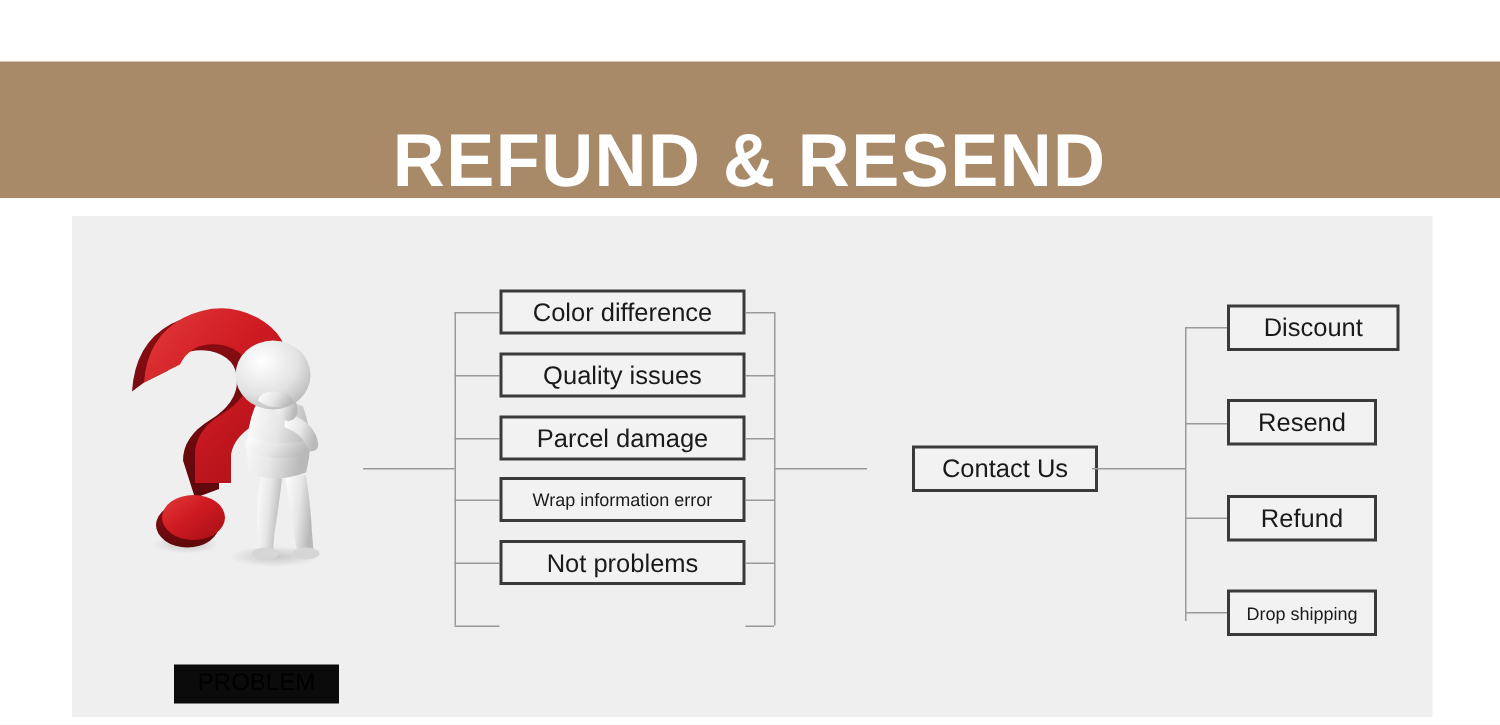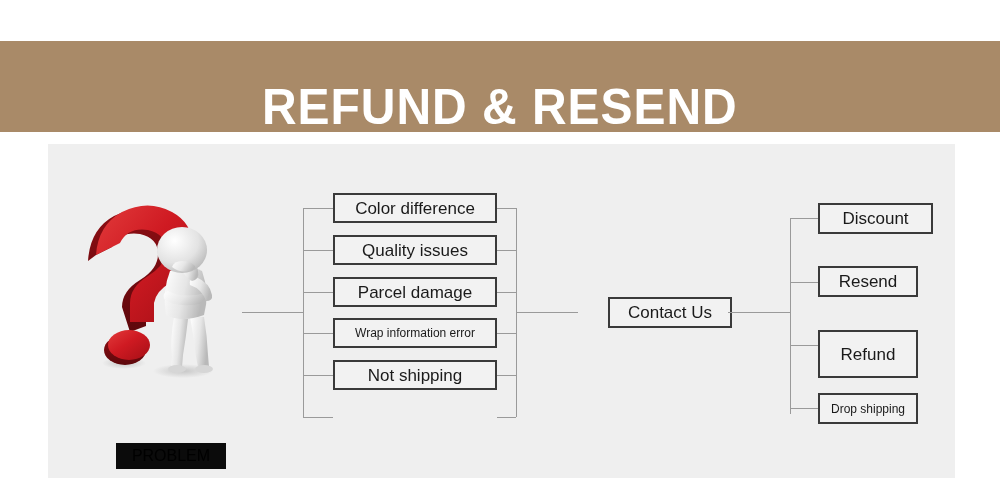--- a/index.html
+++ b/index.html
@@ -197,21 +197,21 @@
   <div class="node" style="left:285px; top:91px; width:164px; height:30px;">
     <span>Quality issues</span>
   </div>
   <div class="node" style="left:285px; top:133px; width:164px; height:30px;">
     <span>Parcel damage</span>
   </div>
   <div class="node small" style="left:285px; top:174px; width:164px; height:30px;">
     <span>Wrap information error</span>
   </div>
   <div class="node" style="left:285px; top:216px; width:164px; height:30px;">
-    <span>Not shipping</span>
+    <span>Not problems</span>
   </div>
 
   <div class="line h" style="left:449px; top:64px;  width:19px;"></div>
   <div class="line h" style="left:449px; top:106px; width:19px;"></div>
   <div class="line h" style="left:449px; top:148px; width:19px;"></div>
   <div class="line h" style="left:449px; top:189px; width:19px;"></div>
   <div class="line h" style="left:449px; top:231px; width:19px;"></div>
   <div class="line h" style="left:449px; top:273px; width:19px;"></div>
 
   <div class="line v" style="left:468px; top:64px; width:1px; height:209px;"></div>
@@ -228,20 +228,20 @@
   <div class="line h" style="left:742px; top:138px; width:28px;"></div>
   <div class="line h" style="left:742px; top:201px; width:28px;"></div>
   <div class="line h" style="left:742px; top:264px; width:28px;"></div>
 
   <div class="node" style="left:770px; top:59px; width:115px; height:31px;">
     <span>Discount</span>
   </div>
   <div class="node" style="left:770px; top:122px; width:100px; height:31px;">
     <span>Resend</span>
   </div>
-  <div class="node" style="left:770px; top:186px; width:100px; height:48px;">
+  <div class="node" style="left:770px; top:186px; width:100px; height:31px;">
     <span>Refund</span>
   </div>
   <div class="node small" style="left:770px; top:249px; width:100px; height:31px;">
     <span>Drop shipping</span>
   </div>
 
 </div>
 
 </body></html>

